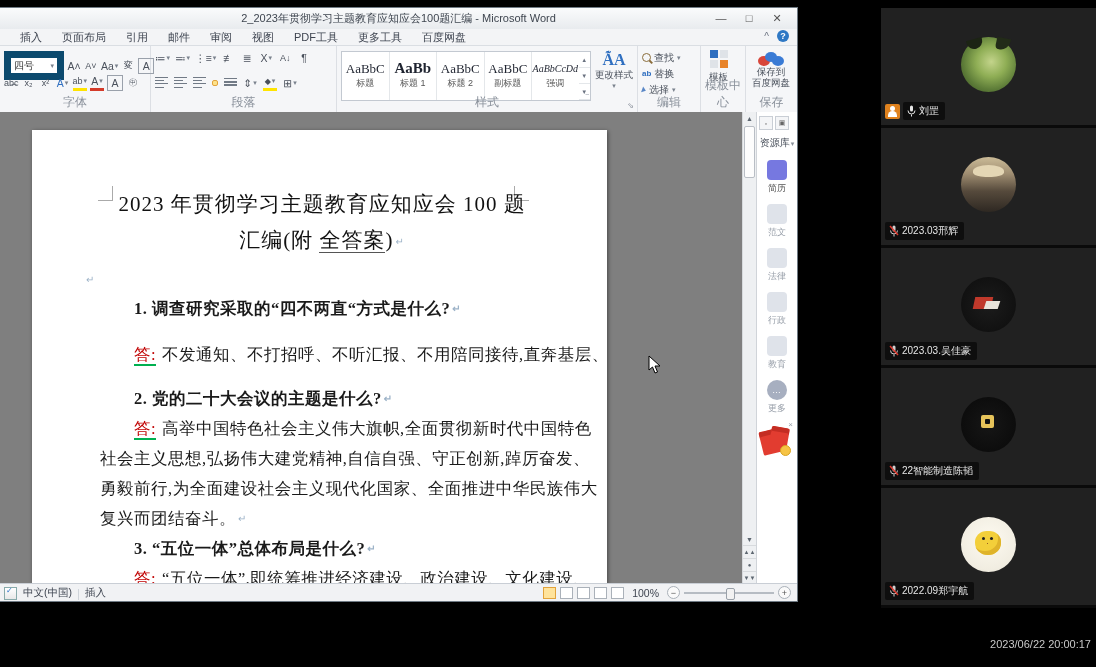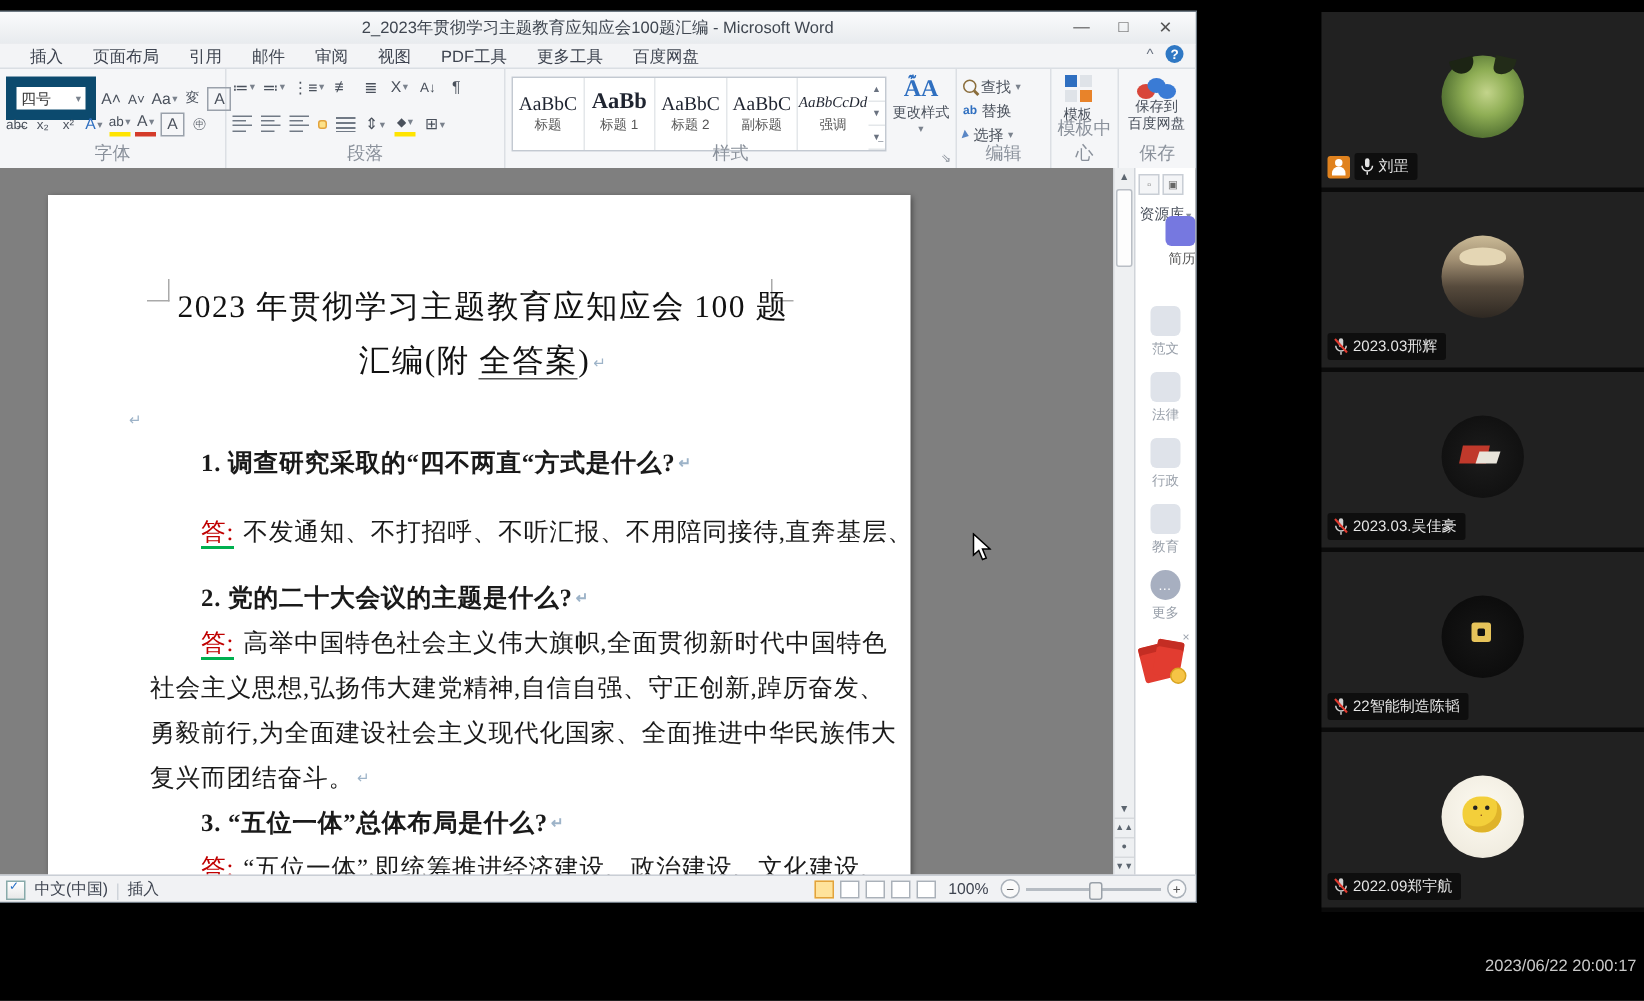--- a/index.html
+++ b/index.html
@@ -418,21 +418,21 @@
         <span class="vs-btn" style="bottom:38px;">▼</span>
         <span class="browse-btn" style="bottom:26px;">▲▲</span>
         <span class="browse-btn" style="bottom:13px;">●</span>
         <span class="browse-btn" style="bottom:0;">▼▼</span>
       </div>
 
       <div class="respanel">
         <span class="mini-btn" style="top:4px;left:2px;position:absolute;">▫</span>
         <span class="mini-btn" style="top:4px;left:18px;position:absolute;">▣</span>
         <div class="res-title">资源库</div>
-        <div class="res-item" style="top:32px;align-items:flex-end;">
+        <div class="res-item" style="top:48px;">
           <span class="ric purple"></span>
           <span class="rlb first">简历</span>
         </div>
         <div class="res-item" style="top:92px;">
           <span class="ric"></span>
           <span class="rlb">范文</span>
         </div>
         <div class="res-item" style="top:136px;">
           <span class="ric"></span>
           <span class="rlb">法律</span>

